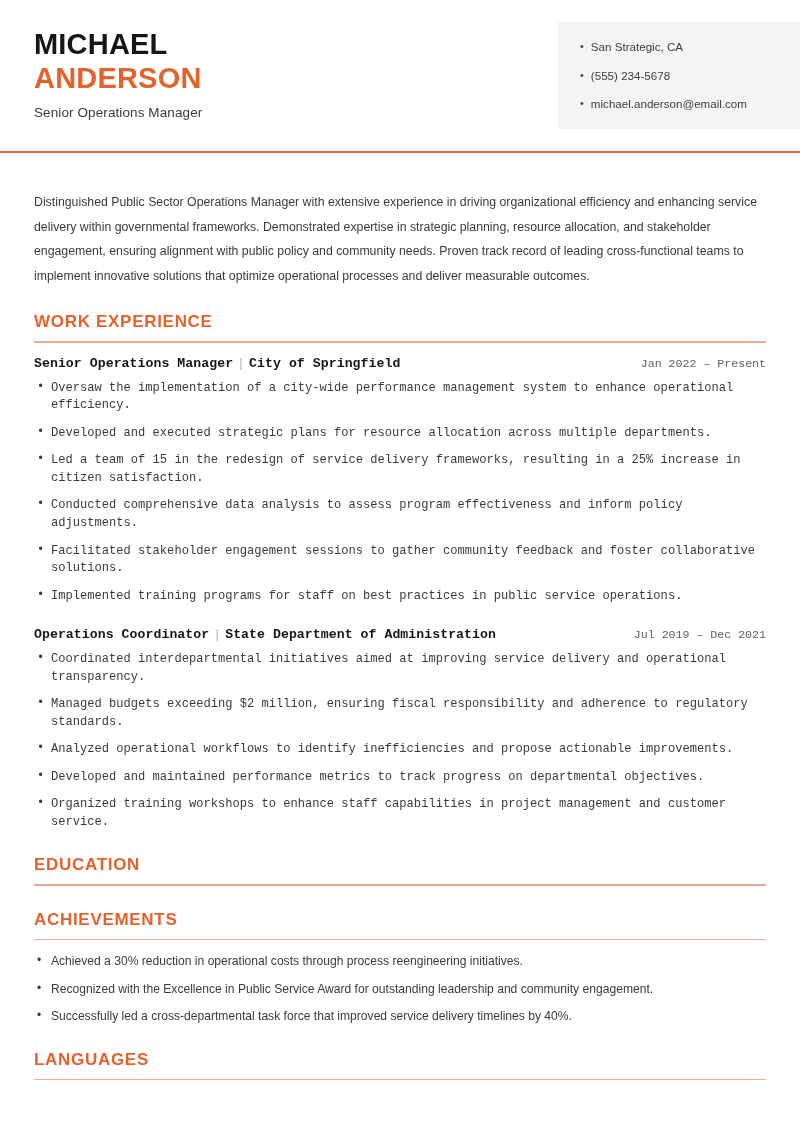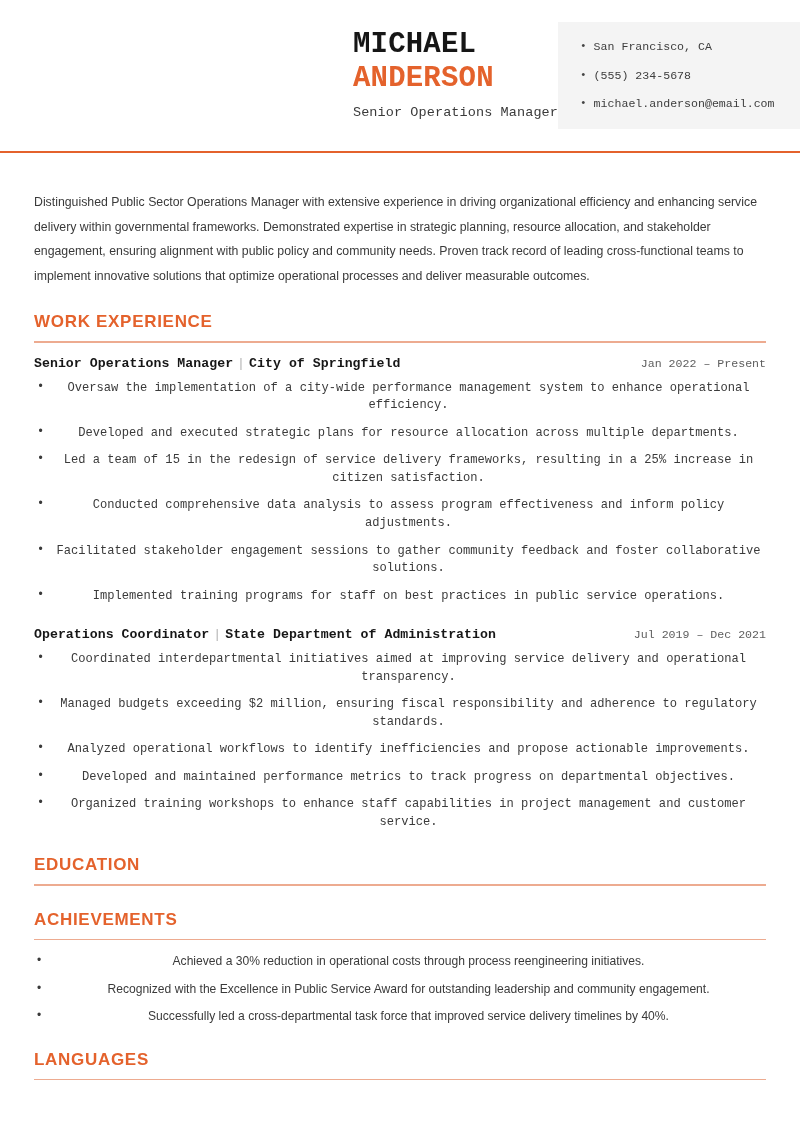--- a/index.html
+++ b/index.html
@@ -21,24 +21,23 @@
     background: #ffffff;
     overflow: hidden;
     box-sizing: border-box;
   }
 
   
   .header {
     position: relative;
     display: flex;
     align-items: flex-start;
-    justify-content: flex-end;
+    justify-content: space-between;
     padding: 22px 0 0 0;
     min-height: 100px;
-    font-family: Liberation Mono, monospace;
   }
   .identity {
     padding-left: 34px;
     padding-top: 6px;
   }
   .name-line {
     font-size: 29px;
     font-weight: bold;
     line-height: 1.17;
     letter-spacing: 0.2px;
@@ -134,21 +133,20 @@
   .job-dates {
     font-size: 11.6px;
     color: #5e5e5e;
     white-space: nowrap;
     padding-left: 14px;
   }
   .bullets {
     list-style: none;
     margin: 0;
     padding: 0;
-    text-align: center;
   }
   .bullets li {
     position: relative;
     padding-left: 17px;
     font-size: 12.1px;
     color: #3a3a3a;
     line-height: 1.45;
     margin-bottom: 10px;
   }
   .bullets li:last-child { margin-bottom: 0; }
@@ -208,21 +206,21 @@
   <div class="header">
     <div class="identity">
       <div class="name-line name-first">MICHAEL</div>
       <div class="name-line name-last">ANDERSON</div>
       <div class="job-subtitle">Senior Operations Manager</div>
     </div>
 
     <div class="contact-box">
       <div class="contact-item">
         <span class="contact-bullet">•</span>
-        <span>San Francisco, CA</span>
+        <span>San Strategic, CA</span>
       </div>
       <div class="contact-item">
         <span class="contact-bullet">•</span>
         <span>(555) 234-5678</span>
       </div>
       <div class="contact-item">
         <span class="contact-bullet">•</span>
         <span>michael.anderson@email.com</span>
       </div>
     </div>

